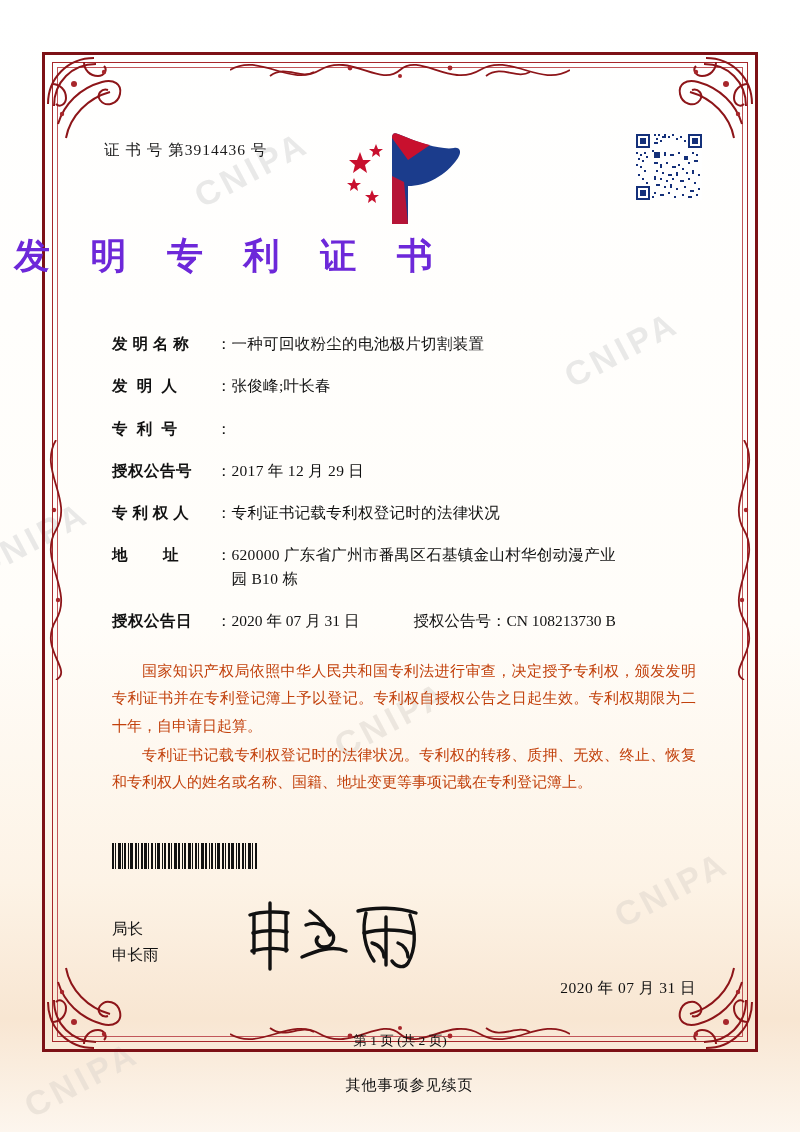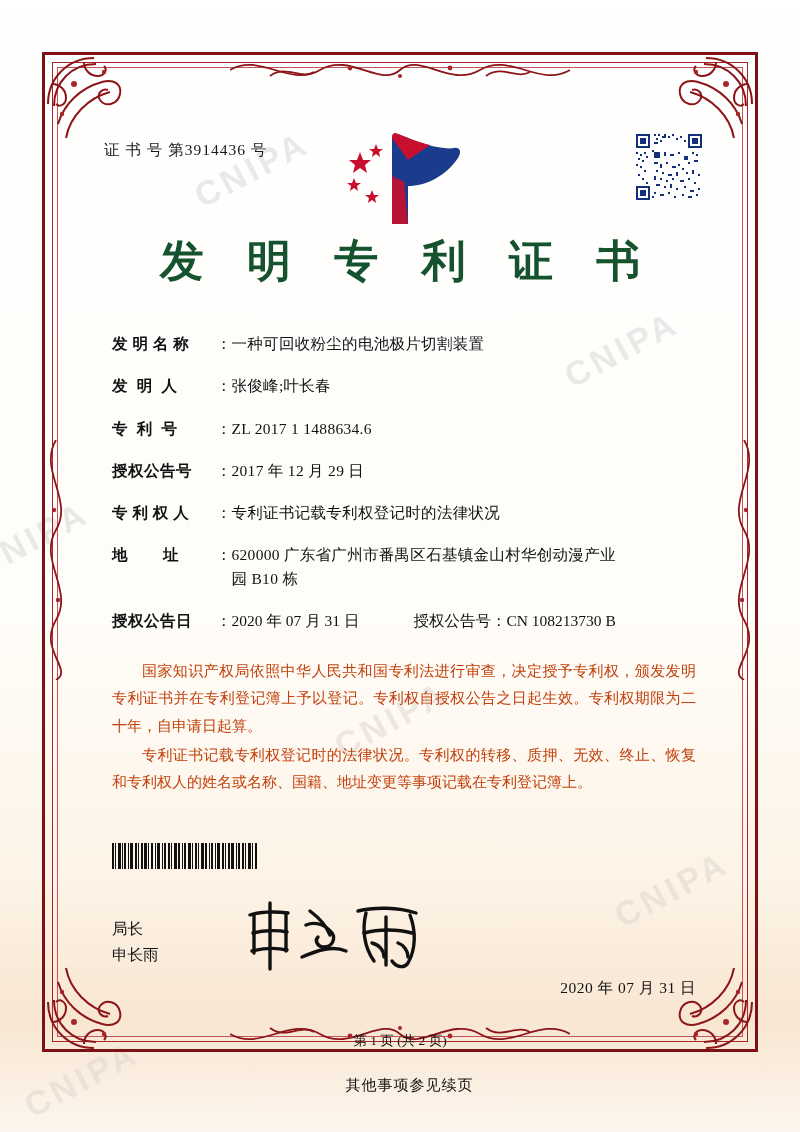--- a/index.html
+++ b/index.html
@@ -125,24 +125,24 @@
   .logo {
     position: absolute;
     left: 50%; top: 128px;
     transform: translateX(-50%);
     width: 140px; height: 100px;
   }
 
   .title {
     position: absolute;
     left: 0; right: 0; top: 232px;
-    text-align: center;
-    font-size: 44px;
+    text-align: left;
+    font-size: 36px;
     letter-spacing: 14px;
-    color: #14532d;
+    color: #6d28d9;
     font-weight: 700;
     font-family: "DejaVu Serif", "Liberation Serif", serif;
     text-indent: 14px;
   }
 
   
   .fields {
     position: absolute;
     left: 112px; top: 332px;
     width: 580px;
@@ -500,21 +500,20 @@
 
     <div class="field-row">
       <div class="f-label">发  明  人</div>
       <div class="f-colon">：</div>
       <div class="f-value">张俊峰;叶长春</div>
     </div>
 
     <div class="field-row">
       <div class="f-label">专  利  号</div>
       <div class="f-colon">：</div>
-      <div class="f-value">ZL 2017 1 1488634.6</div>
     </div>
 
     <div class="field-row">
       <div class="f-label">授权公告号</div>
       <div class="f-colon">：</div>
       <div class="f-value">2017 年 12 月 29 日</div>
     </div>
 
     <div class="field-row">
       <div class="f-label">专 利 权 人</div>

